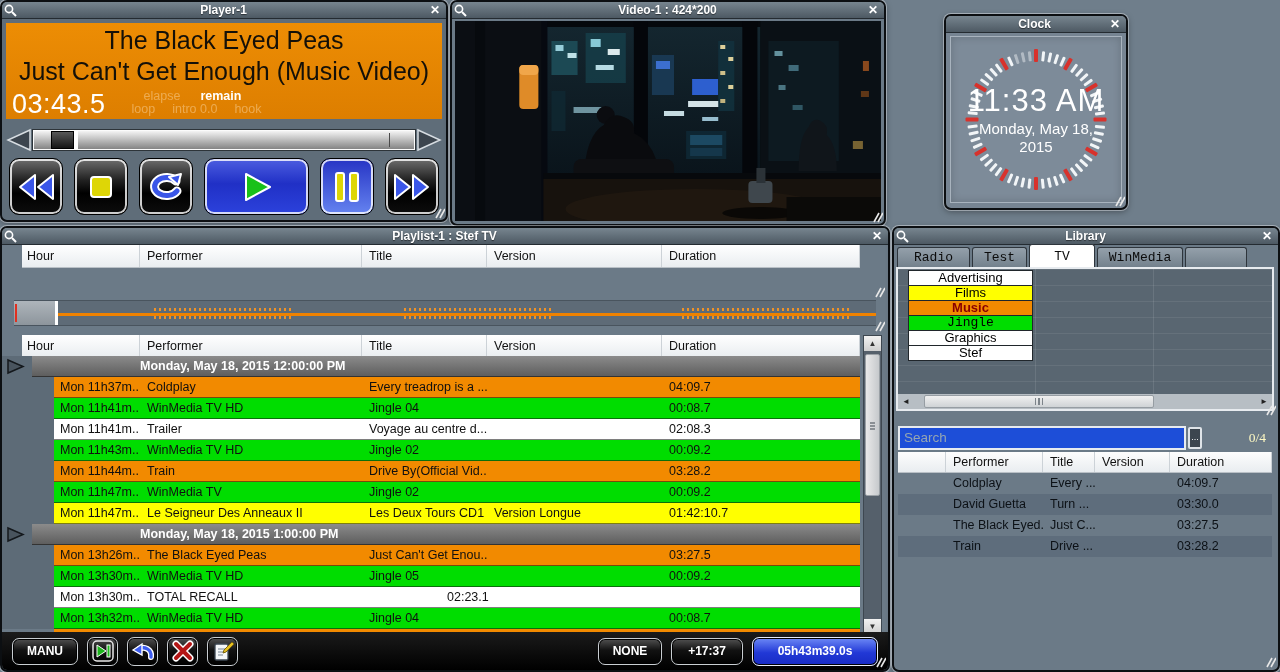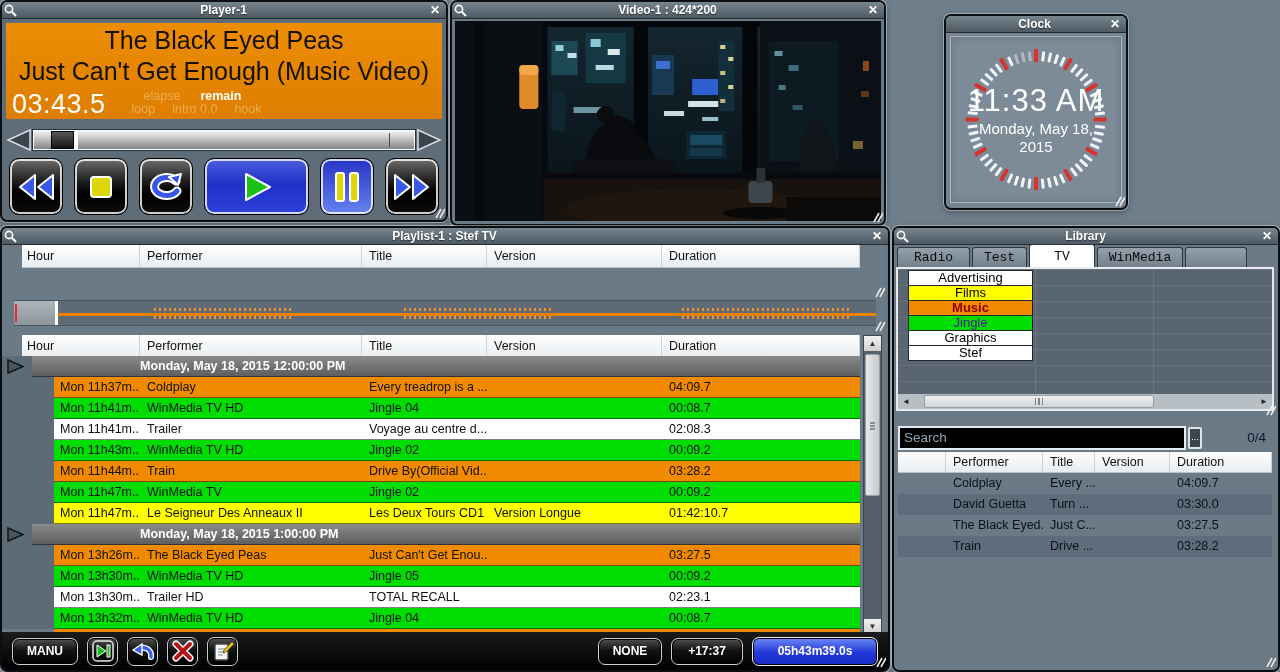--- a/index.html
+++ b/index.html
@@ -146,26 +146,26 @@
          border:1px solid #20262b; margin-top:-1px; background:#fff; }
   .cat.bold { font-weight:bold; }
   .hsb { position:absolute; left:0; right:0; bottom:0; height:15px; background:#b7bec4; display:flex; }
   .hsb .harr { width:16px; text-align:center; font-size:8px; line-height:15px; color:#222; }
   .hsb .htrack { flex:1; position:relative; }
   .hsb .hthumb { position:absolute; left:10px; width:230px; top:1px; bottom:1px;
                  background:linear-gradient(#f0f0f0,#cfd3d6); border:1px solid #969da3; border-radius:2px;
                  display:flex; align-items:center; justify-content:center; gap:2px; }
   .hsb .hthumb i { width:1.5px; height:7px; background:#7d848a; }
   .searchrow { position:absolute; left:4px; right:4px; top:197px; height:25px; display:flex; align-items:center; }
-  .searchin { width:288px; height:24px; background:#000000; border:2px solid #e7ebef; color:#dfe7ee;
+  .searchin { width:288px; height:24px; background:#1d4ed8; border:2px solid #e7ebef; color:#dfe7ee;
               font-size:13.5px; padding:0 4px; font-family:"Liberation Sans",sans-serif; }
   .searchin::placeholder { color:#95a5b2; }
   .dots { width:14px; height:22px; margin-left:2px; background:#3c464f; border:2px solid #dfe4e8; border-radius:2px;
           color:#fff; font-size:9px; line-height:16px; text-align:center; }
-  .counter { flex:1; text-align:right; font-size:13.5px; color:#0f172a; padding-right:8px; }
+  .counter { flex:1; text-align:right; font-size:13.5px; color:#fef9c3; padding-right:8px;font-family:Liberation Serif, serif; }
   .ltable { position:absolute; left:4px; right:6px; top:224px; }
   .lhead { display:flex; height:21px; background:linear-gradient(#fdfdfd,#e9edf0); border-bottom:1px solid #b9c0c6;
            font-size:12.5px; color:#111; }
   .lhead .hc { padding:3px 0 0 7px; border-right:1px solid #ccd2d7; overflow:hidden; white-space:nowrap; }
   .lc0 { flex:0 0 48px; } .lc1 { flex:0 0 97px; } .lc2 { flex:0 0 52px; } .lc3 { flex:0 0 75px; } .lc4 { flex:1; }
   .lrow { display:flex; height:21px; font-size:12.5px; color:#0c1116; }
   div.lrow:nth-of-type(even) { background:#5e6d7c; }
   .lrow .c { padding:3px 0 0 7px; overflow:hidden; white-space:nowrap; }
 </style>
 </head>
@@ -646,21 +646,20 @@
         <div class="prow track c-white">
           <div class="gut">
             <svg width="20" height="17" viewBox="0 0 20 17">
               <polygon points="2,2 17,8.5 2,15" fill="#49545e" stroke="#14181c" stroke-width="1.5"></polygon>
             </svg>
           </div>
 
           <div class="indent"></div>
           <div class="cells">
             <span class="c hour">Mon 13h30m...</span>
-            <span class="c perf">Trailer HD</span>
             <span class="c titl">TOTAL RECALL</span>
             <span class="c ver"></span>
             <span class="c dur">02:23.1</span>
           </div>
         </div>
 
         <div class="prow track c-green">
           <div class="gut">
             <svg width="20" height="17" viewBox="0 0 20 17">
               <polygon points="2,2 17,8.5 2,15" fill="#49545e" stroke="#14181c" stroke-width="1.5"></polygon>
@@ -792,21 +791,21 @@
             </div>
 
             <div class="cat" style="background: rgb(255, 255, 0); color: rgb(0, 0, 0);">
               <span>Films</span>
             </div>
 
             <div class="cat bold" style="background: rgb(242, 138, 0); color: rgb(139, 0, 0);">
               <span>Music</span>
             </div>
 
-            <div class="cat" style="background: rgb(0, 221, 0); color: #4c1d95;">
+            <div class="cat" style="background: rgb(0, 221, 0); color: #000000; font-family: Liberation Mono, monospace;">
               <span>Jingle</span>
             </div>
 
             <div class="cat" style="background: rgb(255, 255, 255); color: rgb(0, 0, 0);">
               <span>Graphics</span>
             </div>
 
             <div class="cat" style="background: rgb(255, 255, 255); color: rgb(0, 0, 0);">
               <span>Stef</span>
             </div>

